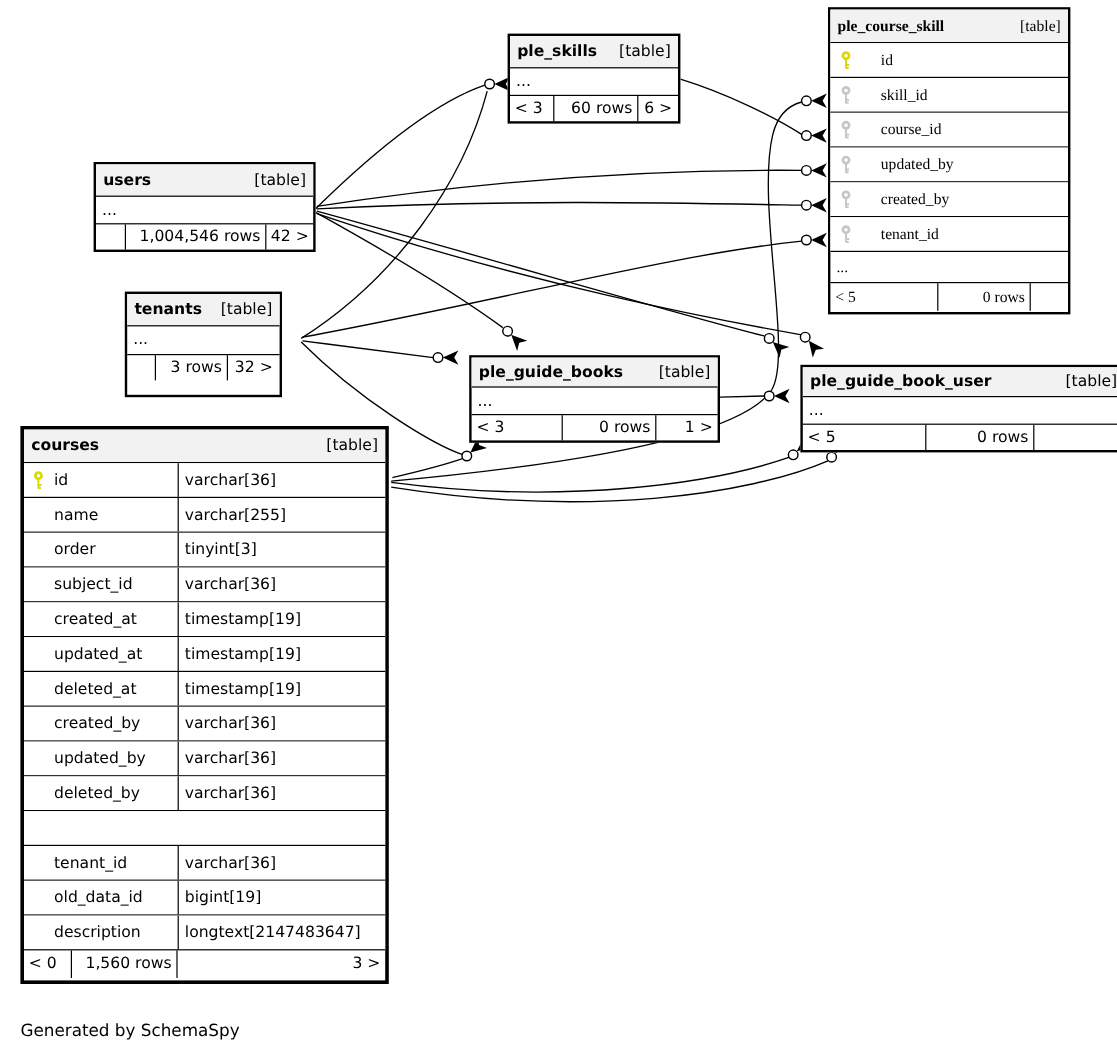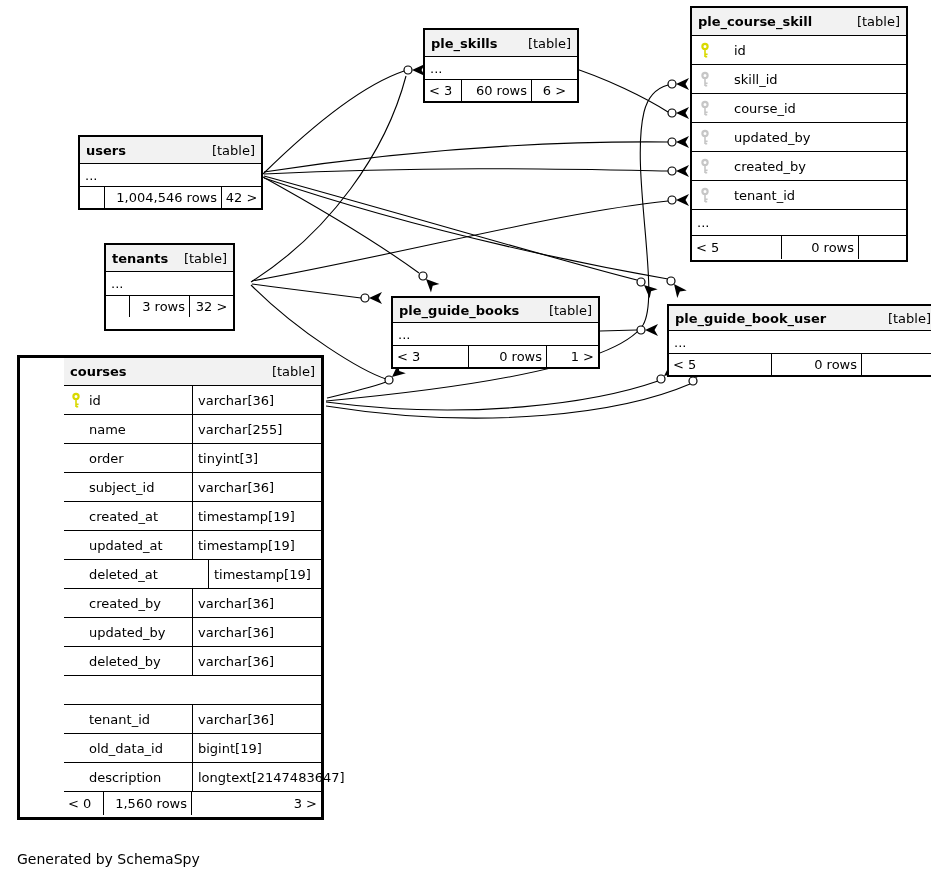--- a/index.html
+++ b/index.html
@@ -8,21 +8,21 @@
     position: relative; width: 931px; height: 879px; background: #fff;
     font-family: "DejaVu Sans", sans-serif; font-size: 13px; color:#000;
     overflow: hidden;
   }
   svg.edges { position:absolute; left:0; top:0; z-index:0; }
   svg.edges path.edge { fill:none; stroke:#000; stroke-width:1.1; }
   svg.edges circle.dot { fill:#fff; stroke:#000; stroke-width:1.2; }
   svg.edges path.crow { fill:#000; stroke:none; }
 
   .tbl { position:absolute; z-index:2; background:#fff; border:2px solid #000; }
-  .tbl.focal { border-width:3px;padding-left:44px; }
+  .tbl.focal { border-width:3px; }
   .hdr {
     display:flex; justify-content:space-between; align-items:center;
     background:#f2f2f2; border-bottom:1px solid #000; padding:0 6px;
   }
   .tname { font-weight:bold; white-space:nowrap; }
   .ttype { font-weight:normal; margin-left:6px; white-space:nowrap; }
   .ellrow { display:flex; align-items:center; border-bottom:1px solid #000; padding:0 5px; }
   .krow { display:flex; align-items:center; border-bottom:1px solid #000; padding-left:8px; background:#fff; }
   .krow .keyslot { width:10px; height:16px; margin-right:24px; flex:none; }
   .crow2 { display:flex; align-items:stretch; border-bottom:1px solid #000; background:#fff; }
@@ -116,34 +116,34 @@
           <circle class="dot" cx="661" cy="379" r="4"></circle>
           <path class="crow" transform="translate(664,376) rotate(-38)" d="M0 0 L13 -6 L9.5 0 L13 6 Z"></path>
         </g>
       <g>
           <circle class="dot" cx="693" cy="381" r="4"></circle>
           <path class="crow" transform="translate(696,378) rotate(-55)" d="M0 0 L13 -6 L9.5 0 L13 6 Z"></path>
         </g>
     </g>
   </svg>
 
-  <div class="tbl" style="left:423px; top:28px; width:156px; height:75px;">
+  <div class="tbl" style="left:423px; top:28px; width:144px; height:75px;">
     <div class="hdr" style="height:27px;">
       <span class="tname">ple_skills</span>
       <span class="ttype">[table]</span>
     </div>
     <div class="ellrow" style="height:23px;">...</div>
     <div class="foot" style="height:21px;">
       <div class="fcell f-left" style="width:37px;">&lt; 3</div>
       <div class="fcell f-right" style="width:70px;">60 rows</div>
       <div class="fcell f-center" style="flex:1;">6 &gt;</div>
     </div>
   </div>
 
-  <div class="tbl" style="left:690px; top:6px; width:218px; height:256px;">
+  <div class="tbl" style="left:690px; top:6px; width:202px; height:256px;font-family:Liberation Serif, serif;">
     <div class="hdr" style="height:28px;">
       <span class="tname">ple_course_skill</span>
       <span class="ttype">[table]</span>
     </div>
     <div class="krow" style="height:29px;">
       <span class="keyslot">
           <svg width="10" height="16" viewBox="-5 -8 10 16">
             <circle cx="0" cy="-3.6" r="2.6" fill="none" stroke="#d9d900" stroke-width="2.2"></circle>
             <path d="M0,-1 L0,7 M0,4.2 L2.6,4.2 M0,6.6 L2.2,6.6" stroke="#d9d900" stroke-width="1.6" fill="none"></path>
           </svg>
@@ -301,21 +301,21 @@
         </div>
       <div class="typecell">timestamp[19]</div>
     </div>
     <div class="crow2" style="height:29px;">
       <div class="namecell">
           <span class="keyslot"></span>
         <span>updated_at</span>
         </div>
       <div class="typecell">timestamp[19]</div>
     </div>
-    <div class="crow2" style="height:29px;gap:16px;">
+    <div class="crow2" style="height:29px;">
       <div class="namecell">
           <span class="keyslot"></span>
         <span>deleted_at</span>
         </div>
       <div class="typecell">timestamp[19]</div>
     </div>
     <div class="crow2" style="height:29px;">
       <div class="namecell">
           <span class="keyslot"></span>
         <span>created_by</span>

